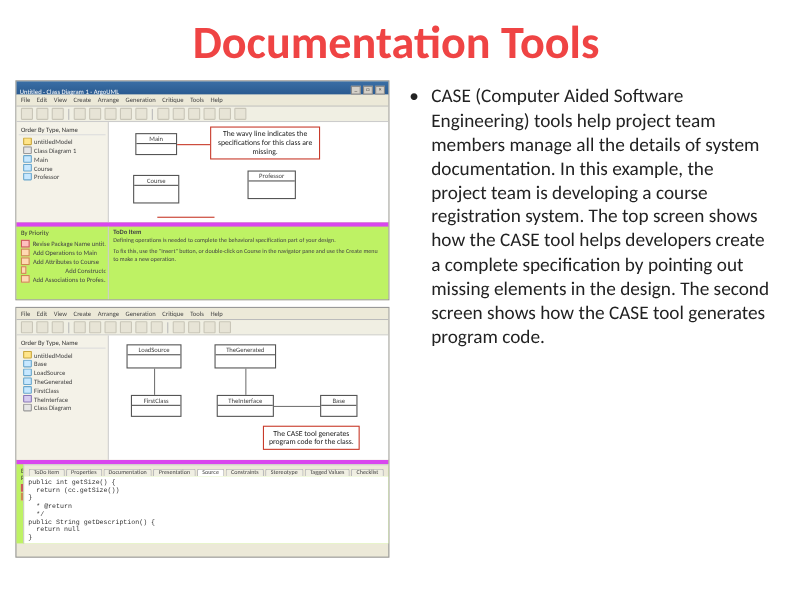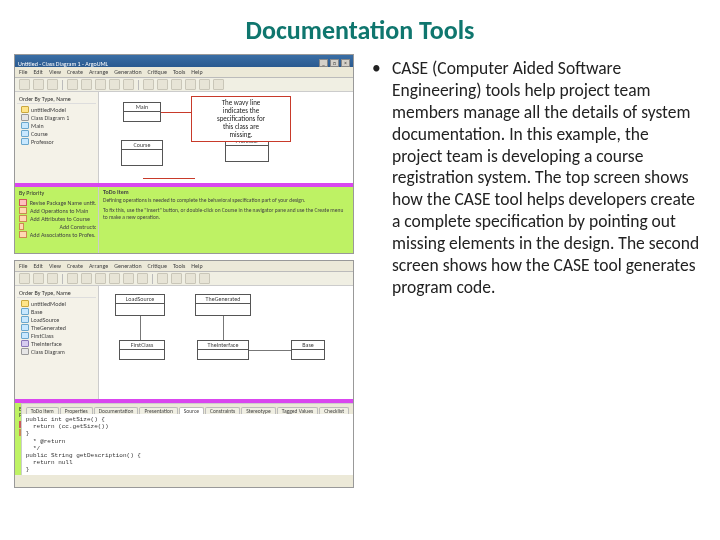--- a/index.html
+++ b/index.html
@@ -6,23 +6,23 @@
   body {
     width: 720px;
     height: 540px;
     background: #fff;
     font-family: Calibri, Arial, sans-serif;
     position: relative;
     overflow: hidden;
   }
   .title {
     text-align: center;
-    font-size: 26px;
+    font-size: 42px;
     font-weight: 700;
-    color: #0f766e;
+    color: #ef4444;
     padding: 14px 0 8px;
   }
   .content {
     display: flex;
     padding: 0 18px 0 14px;
     gap: 18px;
   }
   .left-col {
     width: 340px;
     flex-shrink: 0;
@@ -137,21 +137,21 @@
     border-bottom: 1px solid #555;
     text-align: center;
     font-size: 6px;
     padding: 1px 2px;
     white-space: nowrap;
   }
   .callout {
     position: absolute;
     border: 1px solid #c83a2a;
     background: #fff;
-    padding: 2px 19px;
+    padding: 2px 0;
     font-size: 7px;
     color: #222;
     line-height: 1.15;
     text-align: center;
   }
   .callout-line {
     position: absolute;
     background: #c83a2a;
   }
   .bottom-pane {
@@ -409,20 +409,21 @@
           </div>
           <div class="uml" style="left:98px; top:54px; width:52px; height:20px">
             <div class="uhdr">TheInterface</div>
           </div>
           <div class="uml" style="left:192px; top:54px; width:34px; height:20px">
             <div class="uhdr">Base</div>
           </div>
           <div class="uline" style="left:41px; top:30px; width:1px; height:24px"></div>
           <div class="uline" style="left:124px; top:30px; width:1px; height:24px"></div>
           <div class="uline" style="left:150px; top:64px; width:42px; height:1px"></div>
+          <div class="callout" style="left:140px; top:82px; width:88px">The CASE tool generates program code for the class.</div>
         </div>
       </div>
       <div class="bottom-pane" style="height:76px; flex-direction:row">
         <div class="bp-left">
           <div class="side-hdr" style="border:none">By Priority</div>
           <div class="bp-item">
               <div class="bp-ico red"></div>
             </div>
           <div class="bp-item">
               <div class="bp-ico"></div>

